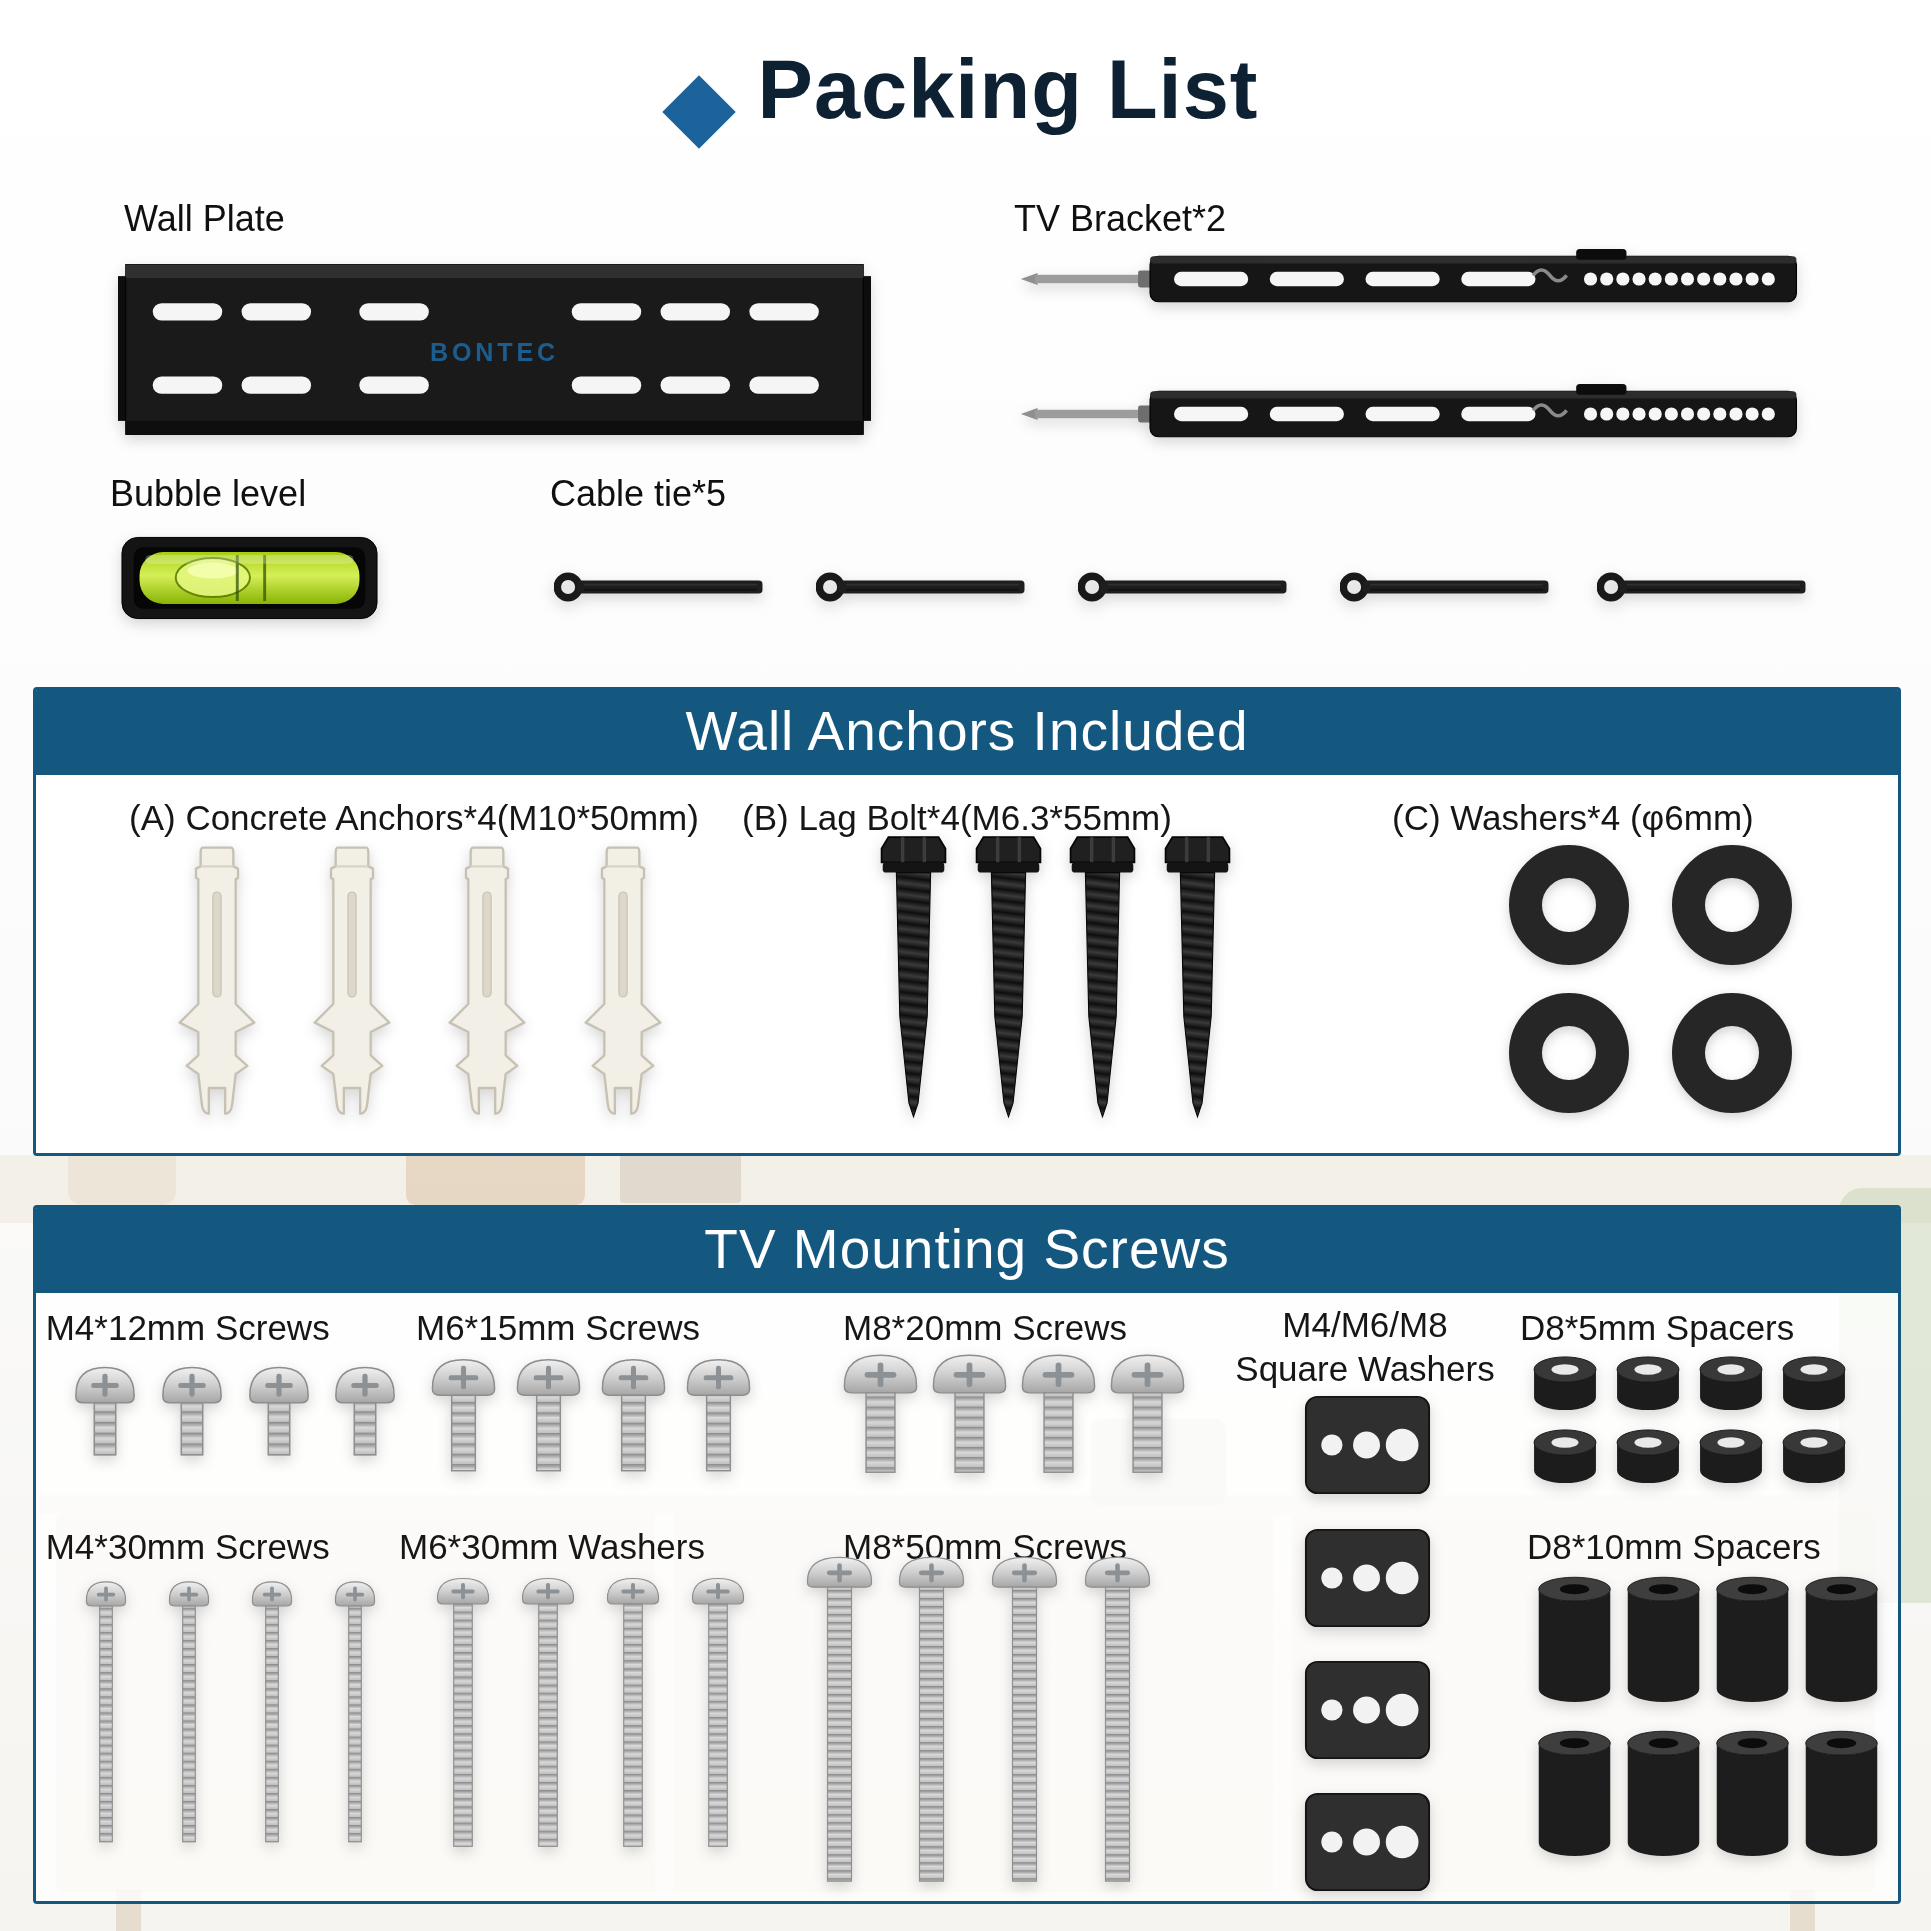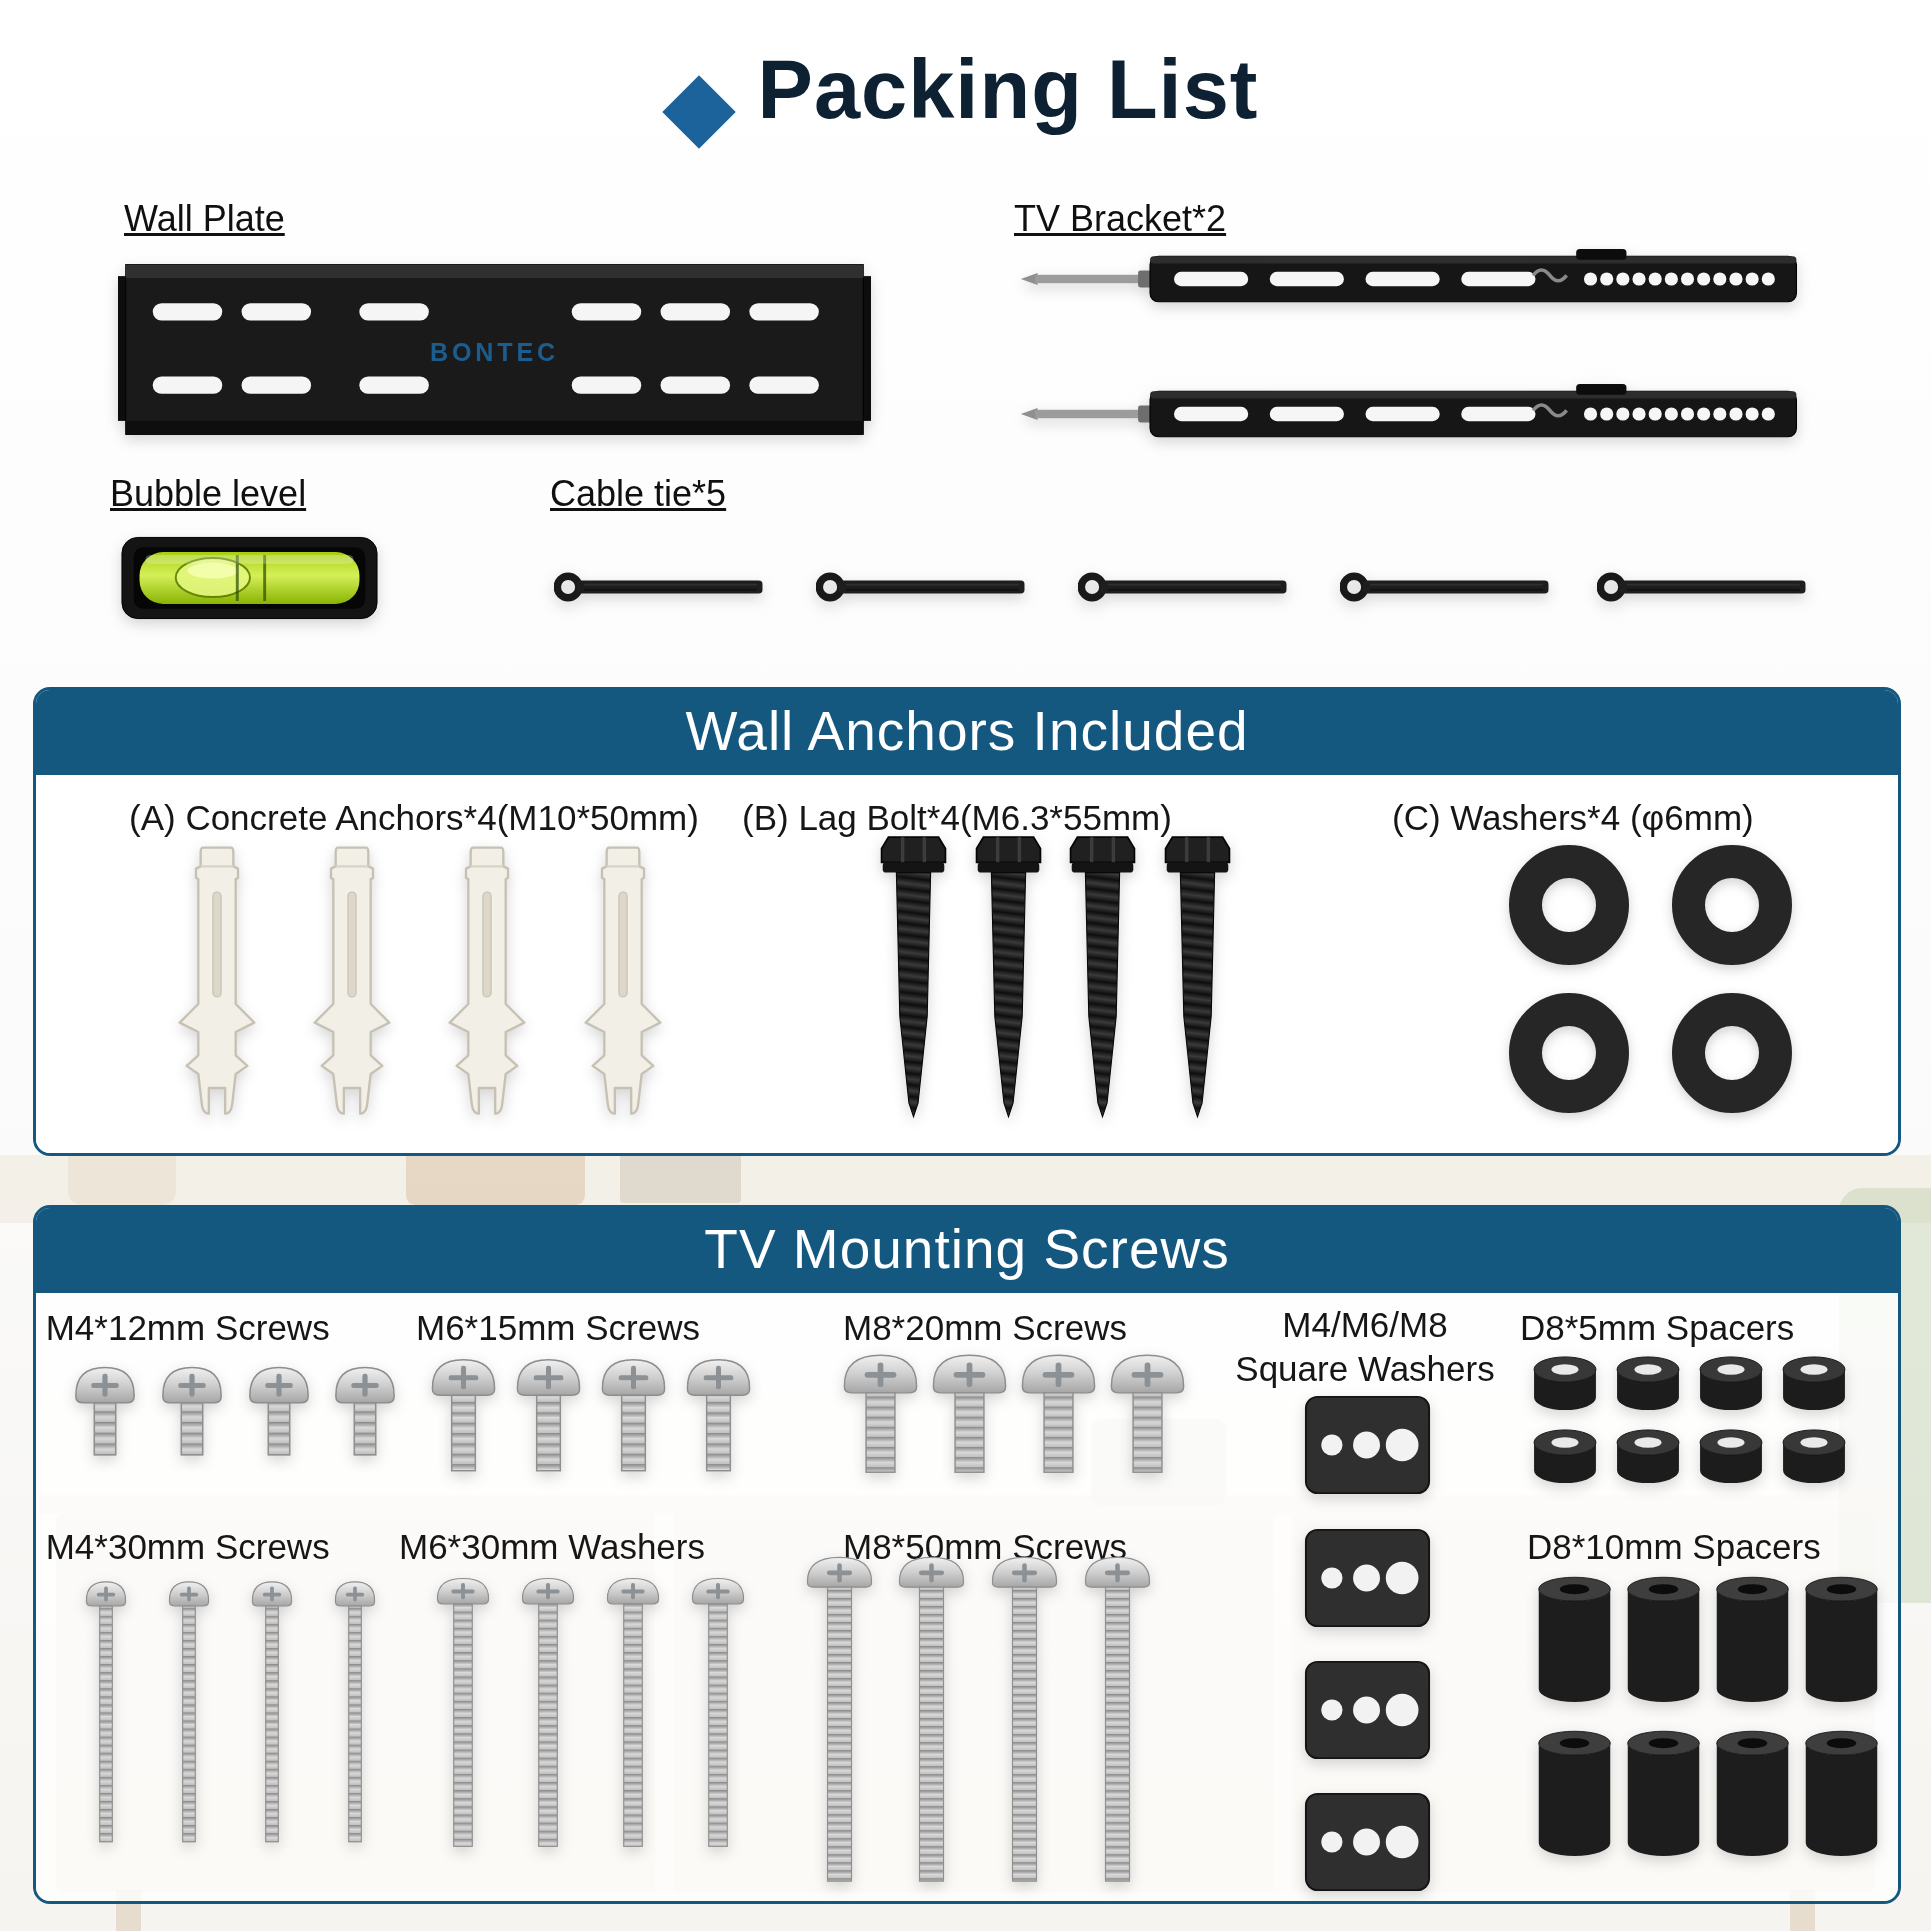--- a/index.html
+++ b/index.html
@@ -19,26 +19,26 @@
   .bg-sideboard-top { position:absolute; left:39px; right:39px; top:1495px; height:19.3px; background:#eadcc1; opacity:.4; border-radius:3.9px; }
   .bg-sideboard { position:absolute; left:56px; right:56px; top:1514px; height:378px;
       background:repeating-linear-gradient(90deg,#d8c3a0 0 599px,#efe6d2 599px 618px); opacity:.3; border-radius:5.8px; }
   .bg-leg { position:absolute; top:1890px; width:25px; height:41px; background:#c9b290; opacity:.35; }
 
   
   .title-row { position:absolute; top:42px; left:0; width:100%; display:flex; justify-content:center; align-items:flex-end; gap:33px; }
   .diamond { width:52px; height:52px; background:#1d639b; transform:rotate(45deg); flex:0 0 auto; }
   .page-title { margin:0; font-size:83px; font-weight:700; color:#0d2133; letter-spacing:1px; }
 
-  .toplabel { position:absolute; font-size:36px; color:#101010; white-space:nowrap;text-decoration:underline; }
+  .toplabel { position:absolute; font-size:36px; color:#101010; white-space:nowrap; }
   svg.part { position:absolute; overflow:visible; }
   .shadowed { filter:drop-shadow(0 5.8px 6.8px rgba(0,0,0,.16)); }
 
   
-  .panel { position:absolute; border:3.9px solid #14587f; border-radius:17px; overflow:hidden; background:transparent; }
+  .panel { position:absolute; border:3.9px solid #14587f; border-radius:4px; overflow:hidden; background:transparent; }
   .panel-header { background:#14587f; color:#ffffff; text-align:center; height:85px; line-height:83px;
       font-size:55px; font-weight:500; letter-spacing:1px; }
   .panel-body { position:relative; width:100%; height:calc(100% - 85px); }
   .panel-body.solid { background:#ffffff; }
   .panel-body.translucent { background:rgba(255,255,255,.8); }
 
   .plabel { position:absolute; font-size:35px; color:#161616; white-space:nowrap; }
   .plabel2 { position:absolute; font-size:35px; color:#161616; text-align:center; line-height:44px; }
 
   .washer-ring { position:absolute; width:120px; height:120px; border-radius:50%;

